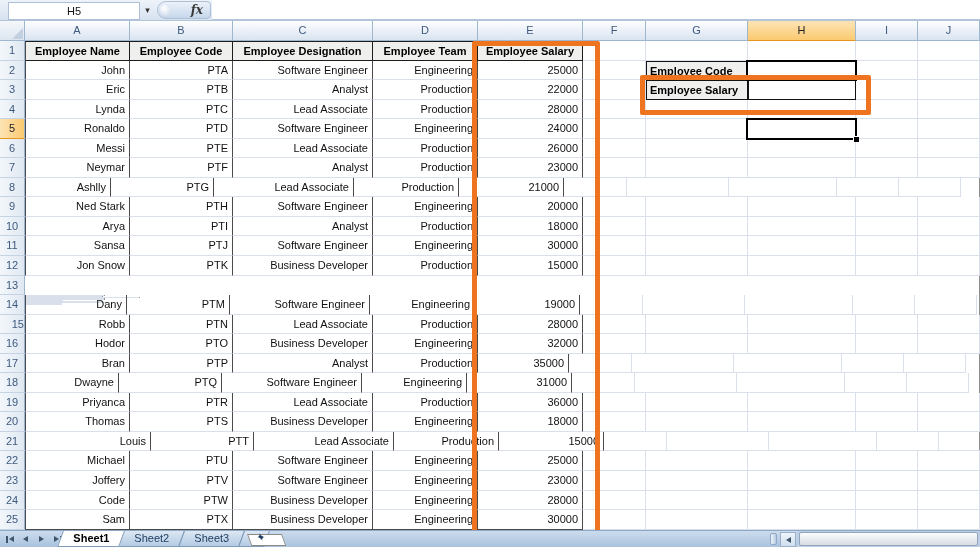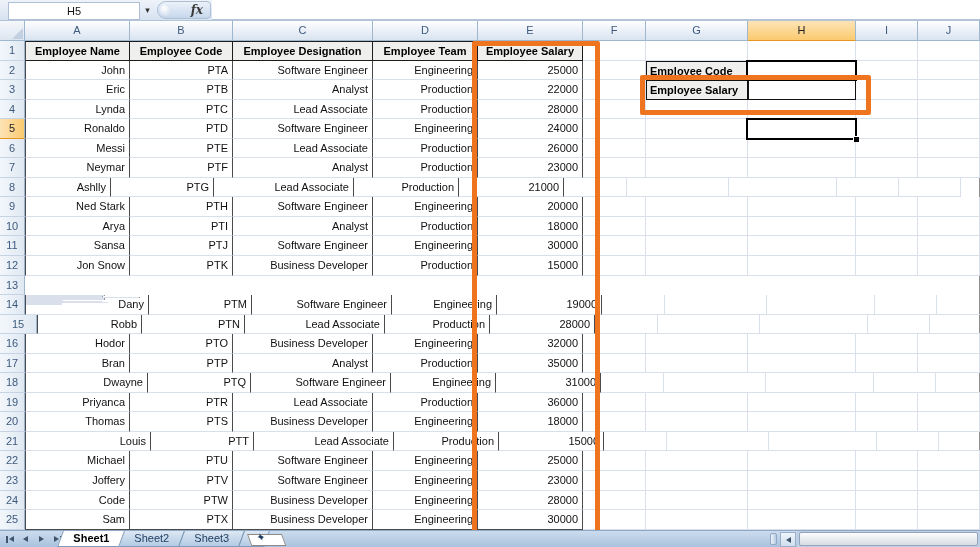--- a/index.html
+++ b/index.html
@@ -276,33 +276,33 @@
         <div class="cell dark-r val" style="width: 105px; line-height: 18.56px;">Production</div>
         <div class="cell dark-r val" style="width: 105px; line-height: 18.56px;">17000</div>
         <div class="cell" style="width: 63px; line-height: 18.56px;"></div>
         <div class="cell" style="width: 102px; line-height: 18.56px;"></div>
         <div class="cell" style="width: 108px; line-height: 18.56px;"></div>
         <div class="cell" style="width: 62px; line-height: 18.56px;"></div>
         <div class="cell" style="width: 62px; line-height: 18.56px;"></div>
       </div>
       <div class="row" style="height: 19.56px;">
         <div class="rowh" style="width: 25px; line-height: 18.56px;">14</div>
-        <div class="cell dark-r dark-l val" style="width: 124px; line-height: 18.56px; padding-left: 14px;">Dany</div>
+        <div class="cell dark-r dark-l val" style="width: 102px; line-height: 18.56px; padding-left: 14px;">Dany</div>
         <div class="cell dark-r val" style="width: 103px; line-height: 18.56px;">PTM</div>
         <div class="cell dark-r val" style="width: 140px; line-height: 18.56px;">Software Engineer</div>
         <div class="cell dark-r val" style="width: 105px; line-height: 18.56px;">Engineering</div>
         <div class="cell dark-r val" style="width: 105px; line-height: 18.56px;">19000</div>
         <div class="cell" style="width: 63px; line-height: 18.56px;"></div>
         <div class="cell" style="width: 102px; line-height: 18.56px;"></div>
         <div class="cell" style="width: 108px; line-height: 18.56px;"></div>
         <div class="cell" style="width: 62px; line-height: 18.56px;"></div>
         <div class="cell" style="width: 62px; line-height: 18.56px;"></div>
       </div>
       <div class="row" style="height: 19.56px;">
-        <div class="rowh" style="width: 37px; line-height: 18.56px;">15</div>
+        <div class="rowh" style="width: 25px; line-height: 18.56px; text-align: right;">15</div>
         <div class="cell dark-r dark-l val" style="width: 105px; line-height: 18.56px;">Robb</div>
         <div class="cell dark-r val" style="width: 103px; line-height: 18.56px;">PTN</div>
         <div class="cell dark-r val" style="width: 140px; line-height: 18.56px;">Lead Associate</div>
         <div class="cell dark-r val" style="width: 105px; line-height: 18.56px;">Production</div>
         <div class="cell dark-r val" style="width: 105px; line-height: 18.56px;">28000</div>
         <div class="cell" style="width: 63px; line-height: 18.56px;"></div>
         <div class="cell" style="width: 102px; line-height: 18.56px;"></div>
         <div class="cell" style="width: 108px; line-height: 18.56px;"></div>
         <div class="cell" style="width: 62px; line-height: 18.56px;"></div>
         <div class="cell" style="width: 62px; line-height: 18.56px;"></div>
@@ -319,30 +319,30 @@
         <div class="cell" style="width: 108px; line-height: 18.56px;"></div>
         <div class="cell" style="width: 62px; line-height: 18.56px;"></div>
         <div class="cell" style="width: 62px; line-height: 18.56px;"></div>
       </div>
       <div class="row" style="height: 19.56px;">
         <div class="rowh" style="width: 25px; line-height: 18.56px;">17</div>
         <div class="cell dark-r dark-l val" style="width: 105px; line-height: 18.56px;">Bran</div>
         <div class="cell dark-r val" style="width: 103px; line-height: 18.56px;">PTP</div>
         <div class="cell dark-r val" style="width: 140px; line-height: 18.56px;">Analyst</div>
         <div class="cell dark-r val" style="width: 105px; line-height: 18.56px;">Production</div>
-        <div class="cell dark-r val" style="width: 105px; line-height: 18.56px;">35000</div>
+        <div class="cell dark-r val" style="width: 91px; line-height: 18.56px;">35000</div>
         <div class="cell" style="width: 63px; line-height: 18.56px;"></div>
         <div class="cell" style="width: 102px; line-height: 18.56px;"></div>
         <div class="cell" style="width: 108px; line-height: 18.56px;"></div>
         <div class="cell" style="width: 62px; line-height: 18.56px;"></div>
         <div class="cell" style="width: 62px; line-height: 18.56px;"></div>
       </div>
       <div class="row" style="height: 19.56px;">
         <div class="rowh" style="width: 25px; line-height: 18.56px;">18</div>
-        <div class="cell dark-r dark-l val" style="width: 123px; line-height: 18.56px; padding-left: 9px;">Dwayne</div>
+        <div class="cell dark-r dark-l val" style="width: 94px; line-height: 18.56px; padding-left: 9px;">Dwayne</div>
         <div class="cell dark-r val" style="width: 103px; line-height: 18.56px;">PTQ</div>
         <div class="cell dark-r val" style="width: 140px; line-height: 18.56px;">Software Engineer</div>
         <div class="cell dark-r val" style="width: 105px; line-height: 18.56px;">Engineering</div>
         <div class="cell dark-r val" style="width: 105px; line-height: 18.56px;">31000</div>
         <div class="cell" style="width: 63px; line-height: 18.56px;"></div>
         <div class="cell" style="width: 102px; line-height: 18.56px;"></div>
         <div class="cell" style="width: 108px; line-height: 18.56px;"></div>
         <div class="cell" style="width: 62px; line-height: 18.56px;"></div>
         <div class="cell" style="width: 62px; line-height: 18.56px;"></div>
       </div>

